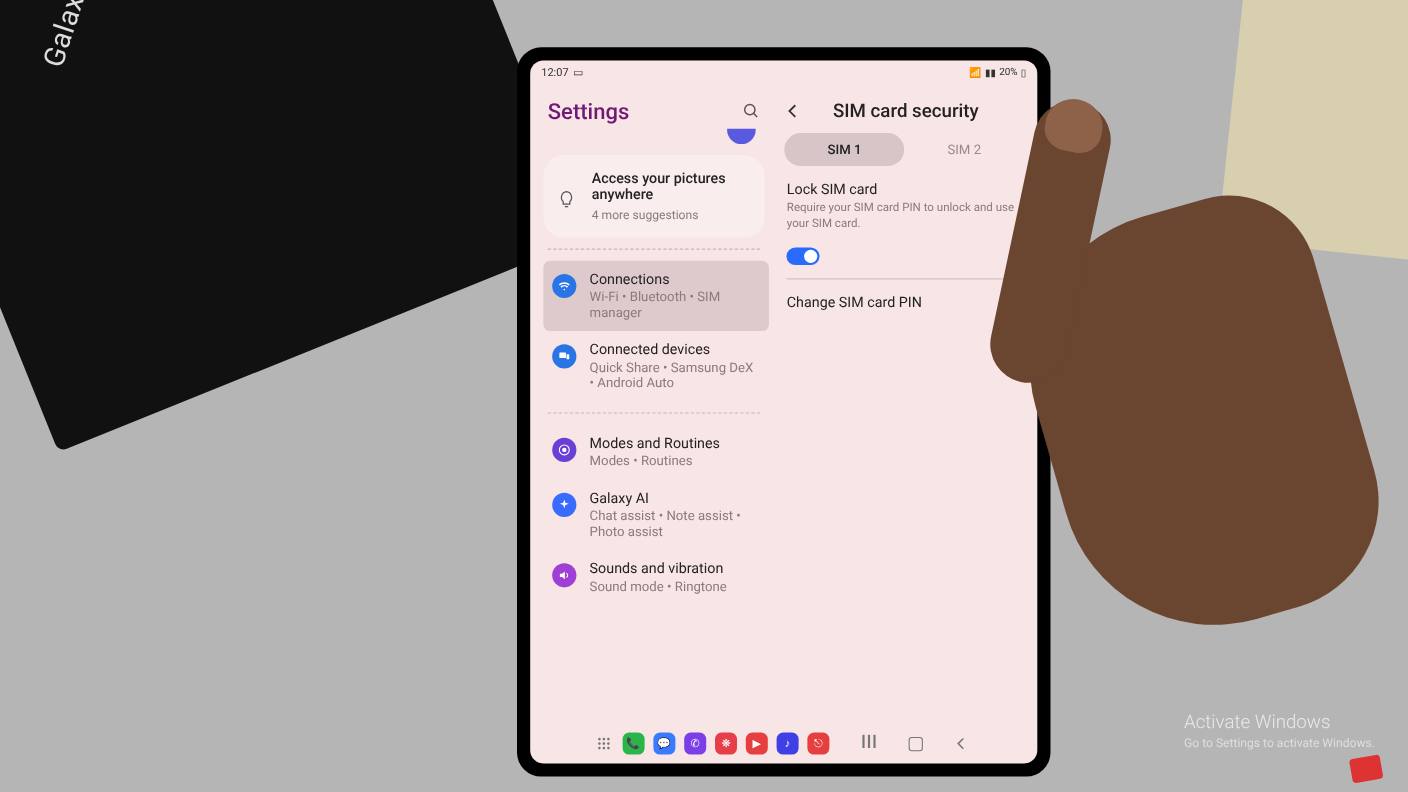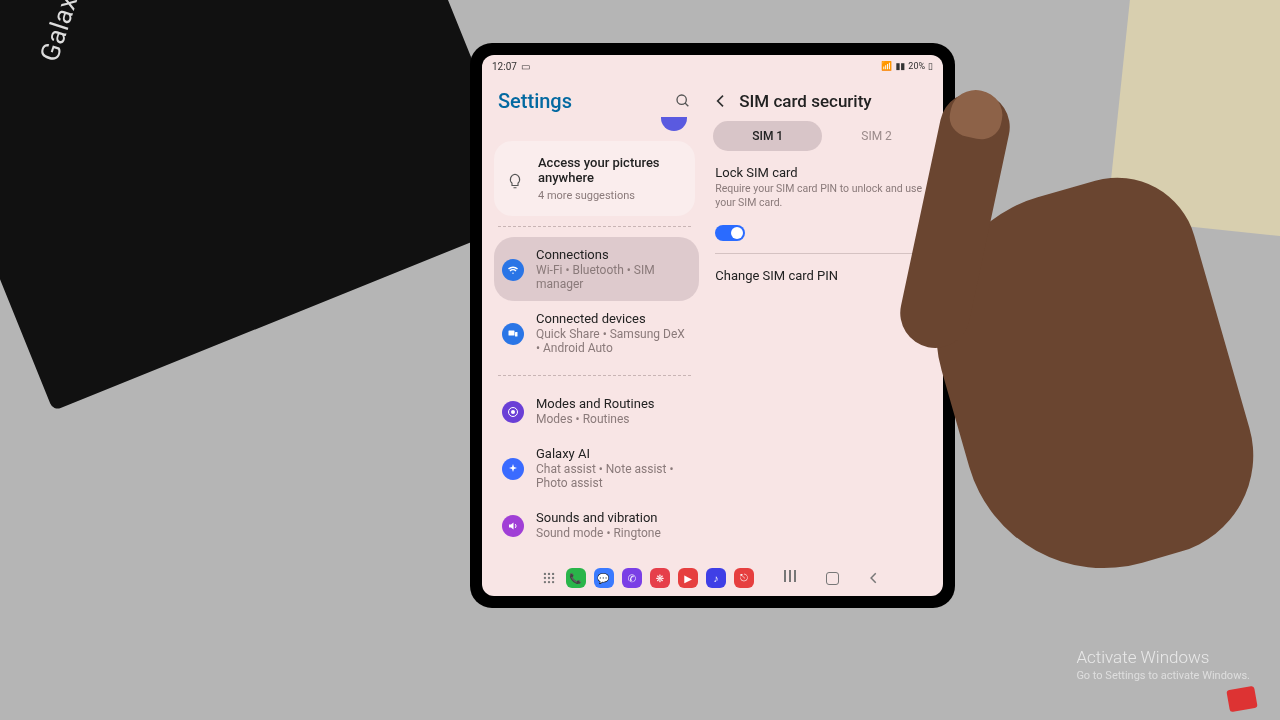--- a/index.html
+++ b/index.html
@@ -31,21 +31,21 @@
     position: absolute;
     right: -60px; top: -30px;
     width: 220px; height: 260px;
     background: #d8cfaf;
     transform: rotate(6deg);
     border-radius: 6px;
   }
   .tablet {
     position: absolute;
     left: 470px; top: 43px;
-    width: 485px; height: 565px;
+    width: 485px; height: 663px;
     background: #000;
     border-radius: 22px;
     padding: 12px;
   }
   .screen {
     width: 100%; height: 100%;
     background: #f8e5e5;
     border-radius: 12px;
     display: flex;
     flex-direction: column;
@@ -75,21 +75,21 @@
   }
   .settings-header {
     display: flex;
     align-items: center;
     justify-content: space-between;
     padding: 6px 4px 10px 4px;
   }
   .settings-title {
     font-size: 20px;
     font-weight: 500;
-    color: #0369a1;
+    color: #701a75;
   }
   .search-icon {
     width: 16px; height: 16px;
     color: #555;
   }
   .account-stub {
     display: flex;
     justify-content: flex-end;
     padding-right: 8px;
     margin-top: -6px;
@@ -109,22 +109,22 @@
     align-items: center;
   }
   .sugg-icon { width: 18px; color: #555; margin-top: 4px; flex-shrink:0; }
   .sugg-title { font-size: 13px; color: #222; margin-bottom: 1px; font-weight: 500; }
   .sugg-sub { font-size: 11px; color: #8a7a7a; margin-top: 4px; }
   .sep { border: none; border-top: 1px dashed #c9b5b5; margin: 10px 4px; }
   .setting-item {
     display: flex;
     gap: 12px;
     padding: 10px 8px;
-    border-radius: 20px;
-    align-items: center;
+    border-radius: 6px;
+    align-items: flex-start;
   }
   .setting-item.selected { background: rgba(200,180,185,0.55); margin-right:-4px; }
   .setting-item .iconwrap {
     width: 22px; height: 22px;
     border-radius: 50%;
     display: flex; align-items: center; justify-content: center;
     flex-shrink: 0;
     margin-top: 2px;
     color: #fff;
   }
@@ -134,21 +134,21 @@
 
   .right-pane {
     flex: 1;
     padding: 6px 8px 0 6px;
     display: flex;
     flex-direction: column;
   }
   .rp-header {
     display: flex;
     align-items: center;
-    gap: 10px;
+    gap: 28px;
     padding: 8px 4px 10px 4px;
   }
   .back-icon { width: 16px; color: #333; }
   .rp-title { font-size: 17px; font-weight: 500; color: #222; }
   .sim-tabs {
     display: flex;
     margin-top: 0;
     padding: 0 4px;
   }
   .sim-tab {

